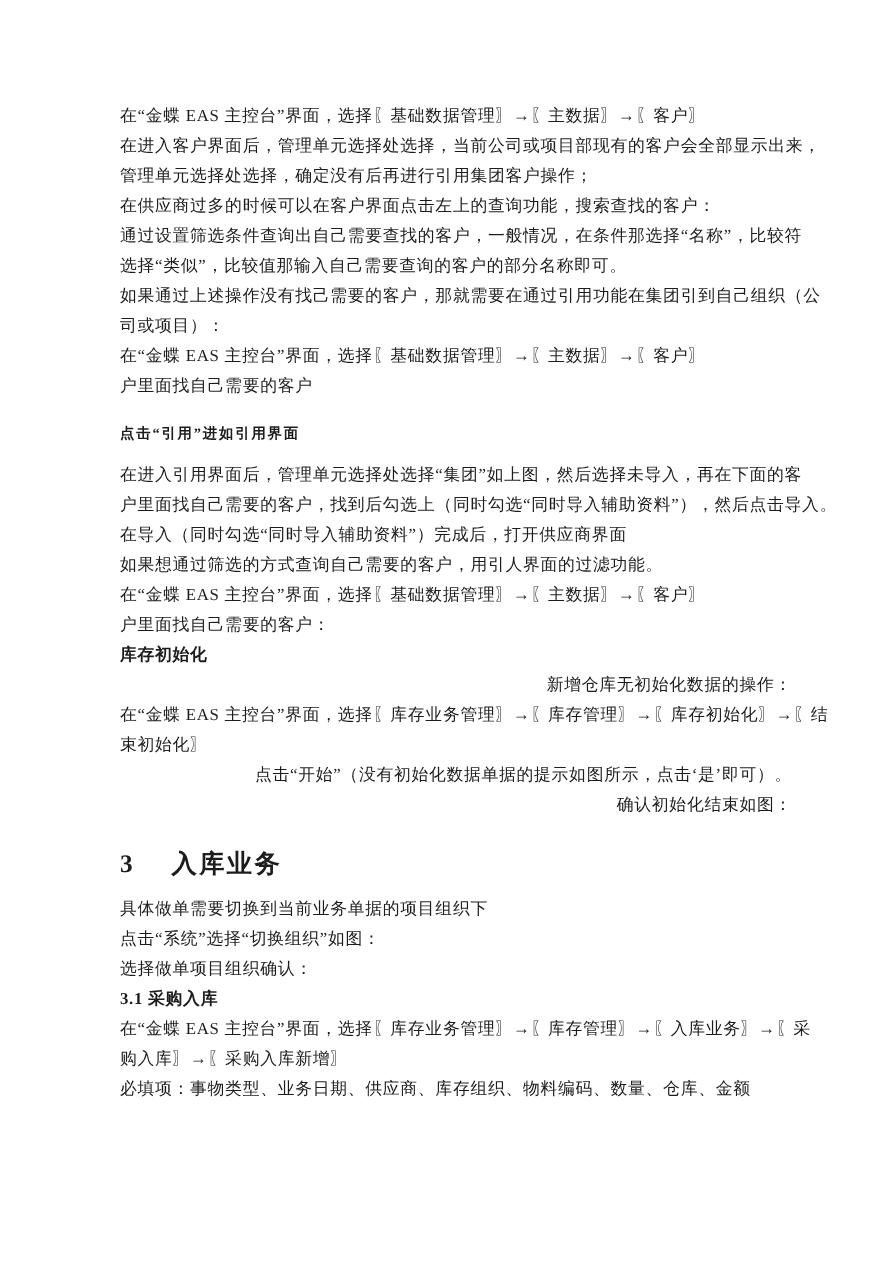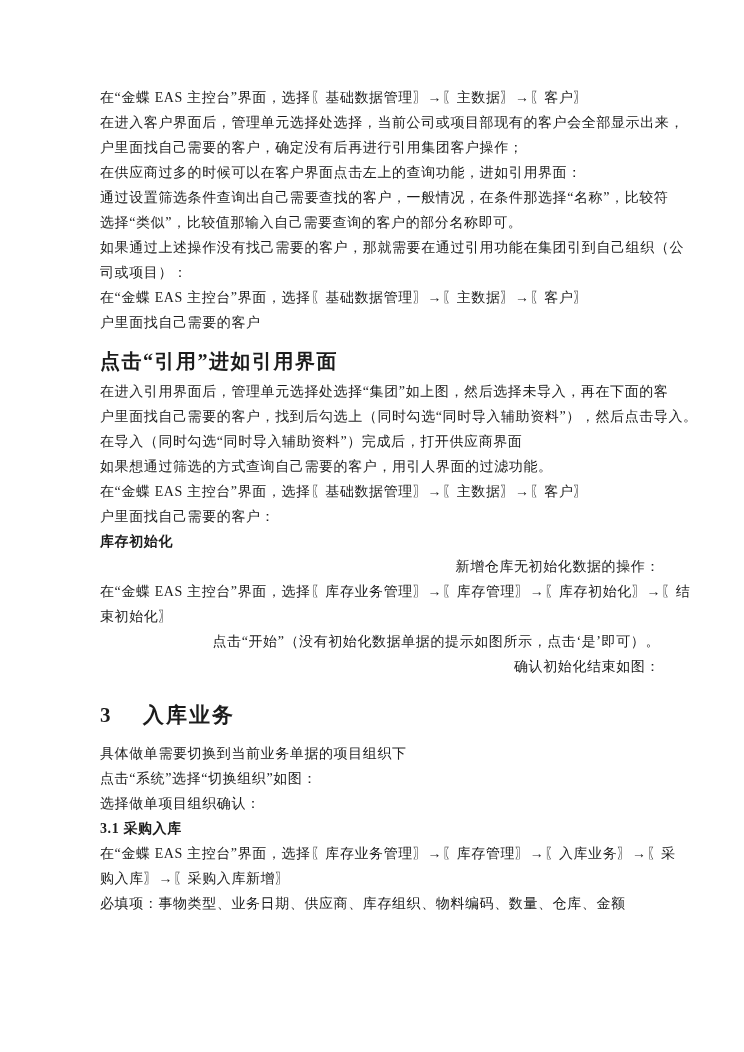--- a/index.html
+++ b/index.html
@@ -31,24 +31,24 @@
   .style-body { }
   .style-indent {
     padding-left: 29px;
     text-align: right;
   }
   .style-bold {
     font-weight: bold;
   }
   .style-h2 {
     font-weight: bold;
-    font-size: 20px;
+    font-size: 12px;
     line-height: 25px;
     margin-top: 14px;
-    margin-bottom: 5px;
+    margin-bottom: 10px;
     letter-spacing: 1.5px;
   }
   .style-h1 {
     font-weight: bold;
     font-size: 21px;
     line-height: 36px;
     margin-top: 18px;
     margin-bottom: 8px;
     letter-spacing: 2px;
   }
@@ -57,22 +57,22 @@
     min-width: 43px;
   }
 </style>
 </head>
 <body>
 
 <div class="page">
   <div class="content">
       <div class="doc-line style-body">在“金蝶 EAS 主控台”界面，选择〖基础数据管理〗→〖主数据〗→〖客户〗</div>
       <div class="doc-line style-body">在进入客户界面后，管理单元选择处选择，当前公司或项目部现有的客户会全部显示出来，</div>
-      <div class="doc-line style-body">户里面找自己需要的客户，确定没有后再进行引用集团客户操作；</div>
-      <div class="doc-line style-body">在供应商过多的时候可以在客户界面点击左上的查询功能，进如引用界面：</div>
+      <div class="doc-line style-body">管理单元选择处选择，确定没有后再进行引用集团客户操作；</div>
+      <div class="doc-line style-body">在供应商过多的时候可以在客户界面点击左上的查询功能，搜索查找的客户：</div>
       <div class="doc-line style-body">通过设置筛选条件查询出自己需要查找的客户，一般情况，在条件那选择“名称”，比较符</div>
       <div class="doc-line style-body">选择“类似”，比较值那输入自己需要查询的客户的部分名称即可。</div>
       <div class="doc-line style-body">如果通过上述操作没有找己需要的客户，那就需要在通过引用功能在集团引到自己组织（公</div>
       <div class="doc-line style-body">司或项目）：</div>
       <div class="doc-line style-body">在“金蝶 EAS 主控台”界面，选择〖基础数据管理〗→〖主数据〗→〖客户〗</div>
       <div class="doc-line style-body">户里面找自己需要的客户</div>
       <div class="doc-line style-h2">点击“引用”进如引用界面</div>
       <div class="doc-line style-body">在进入引用界面后，管理单元选择处选择“集团”如上图，然后选择未导入，再在下面的客</div>
       <div class="doc-line style-body">户里面找自己需要的客户，找到后勾选上（同时勾选“同时导入辅助资料”），然后点击导入。</div>
       <div class="doc-line style-body">在导入（同时勾选“同时导入辅助资料”）完成后，打开供应商界面</div>

